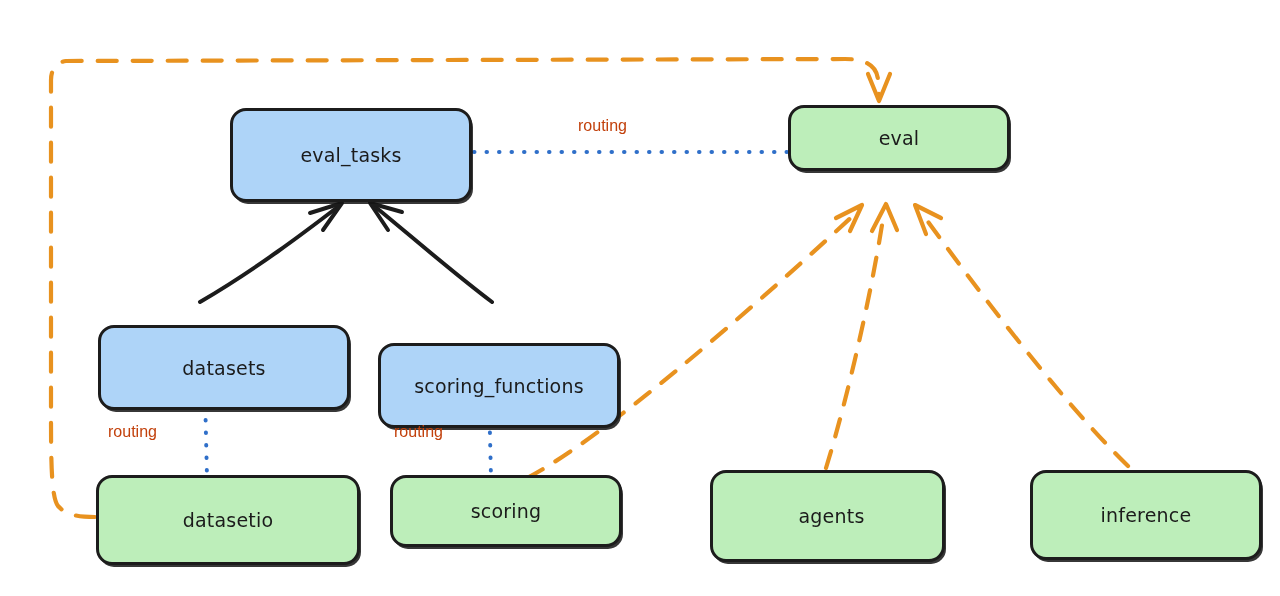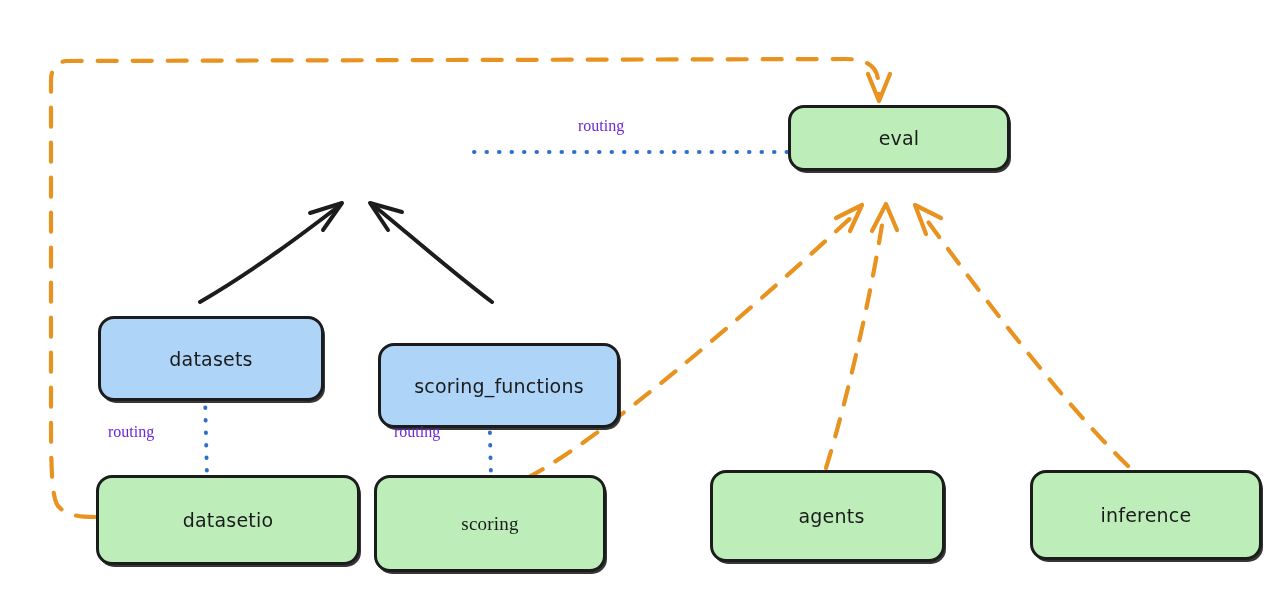--- a/index.html
+++ b/index.html
@@ -39,23 +39,23 @@
   }
   .node-label {
     pointer-events: none;
     white-space: nowrap;
   }
   .node.blue { background: #aed4f8; }
   .node.green { background: #bdeeba; }
 
   .edge-label {
     position: absolute;
-    color: #6d28d9;
+    color: #c2410c;
     font-size: 16px;
-    font-family: Liberation Serif, serif;
+    font-family: Liberation Sans, sans-serif;
     white-space: nowrap;
   }
 </style>
 </head>
 <body>
 
 <div id="canvas">
 
   <svg id="edges" viewBox="0 0 1280 596" xmlns="http://www.w3.org/2000/svg">
 
@@ -96,38 +96,41 @@
 
     <g>
       <path d="M 205 395 L 207 477" fill="none" stroke="#2f6fc9" stroke-width="4" stroke-linecap="round" stroke-dasharray="0.5 12"></path>
     </g>
 
     <g>
       <path d="M 489 395 L 491 477" fill="none" stroke="#2f6fc9" stroke-width="4" stroke-linecap="round" stroke-dasharray="0.5 12"></path>
     </g>
   </svg>
 
+  <div class="node blue" style="left:230px; top:108px; width:242px; height:94px;">
+    <span class="node-label">eval_tasks</span>
+  </div>
 
   <div class="node green" style="left:788px; top:105px; width:222px; height:66px;">
     <span class="node-label">eval</span>
   </div>
 
-  <div class="node blue" style="left:98px; top:316px; width:226px; height:85px;">
+  <div class="node blue" style="left:98px; top:325px; width:252px; height:85px;">
     <span class="node-label">datasets</span>
   </div>
 
   <div class="node blue" style="left:378px; top:308px; width:242px; height:85px;margin-top:35px;">
     <span class="node-label">scoring_functions</span>
   </div>
 
   <div class="node green" style="left:96px; top:475px; width:264px; height:90px;">
     <span class="node-label">datasetio</span>
   </div>
 
-  <div class="node green" style="left:374px; top:475px; width:232px; height:97px;font-family:Liberation Serif, serif;">
+  <div class="node green" style="left:390px; top:475px; width:232px; height:72px;">
     <span class="node-label">scoring</span>
   </div>
 
   <div class="node green" style="left:710px; top:470px; width:235px; height:92px;padding-left:8px;">
     <span class="node-label">agents</span>
   </div>
 
   <div class="node green" style="left:1030px; top:470px; width:232px; height:90px;">
     <span class="node-label">inference</span>
   </div>

